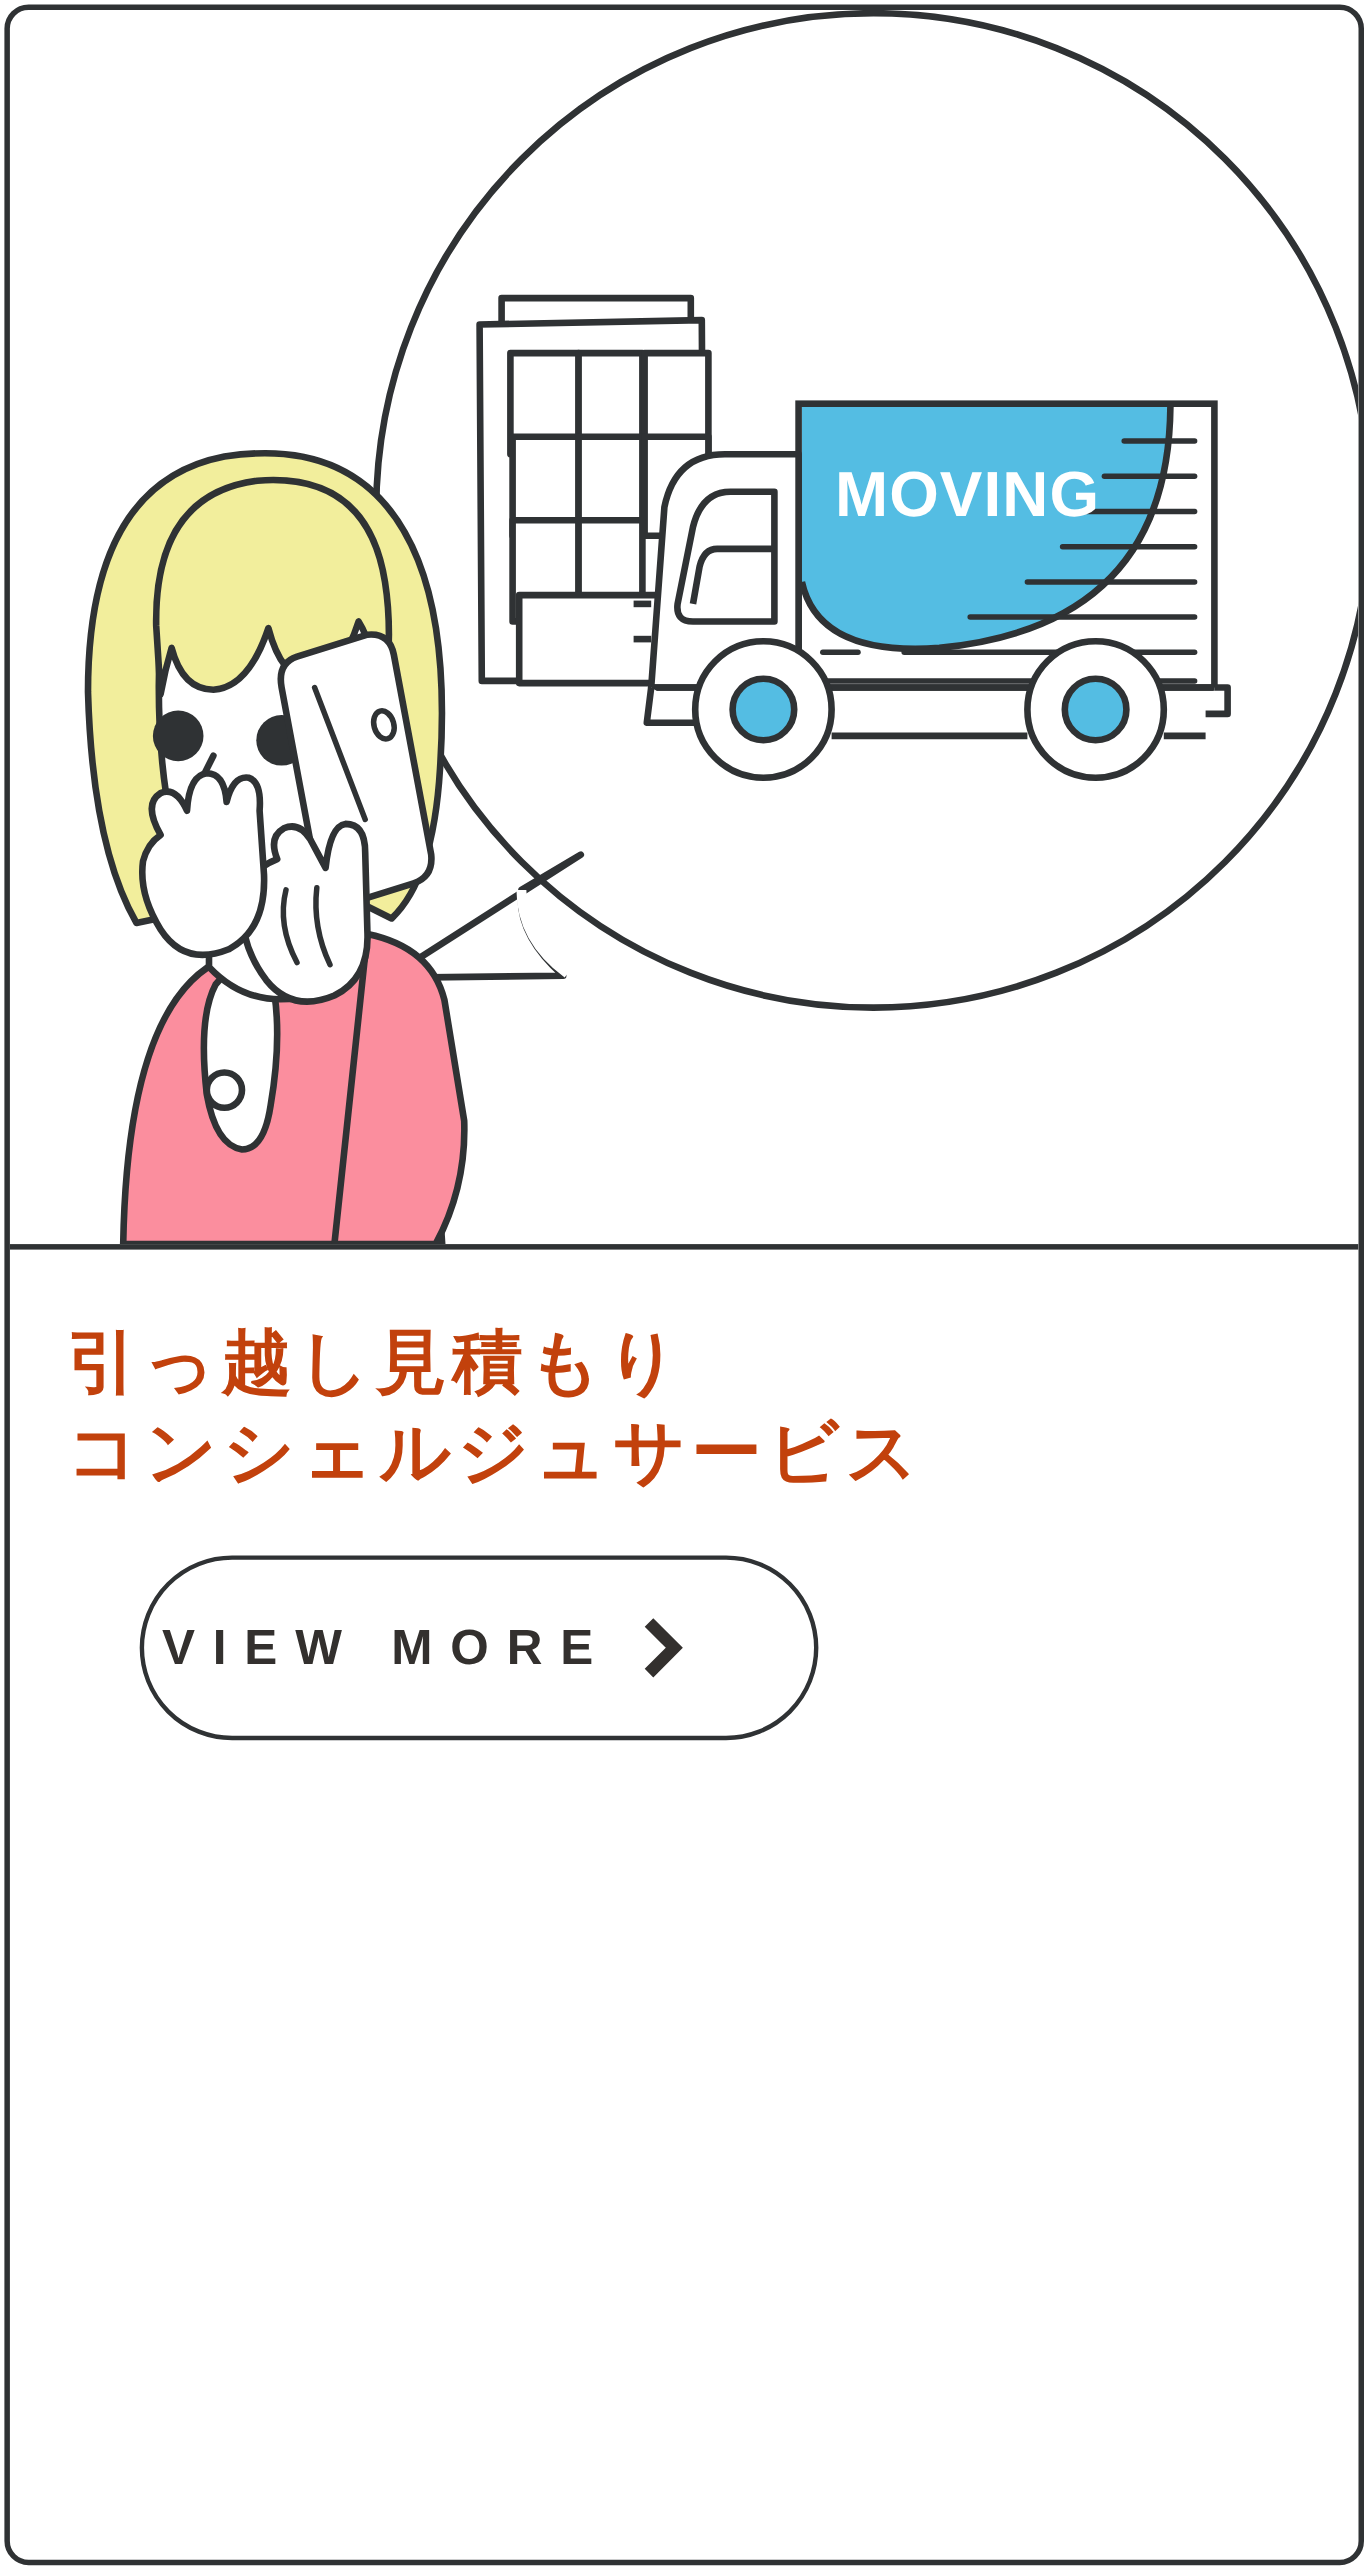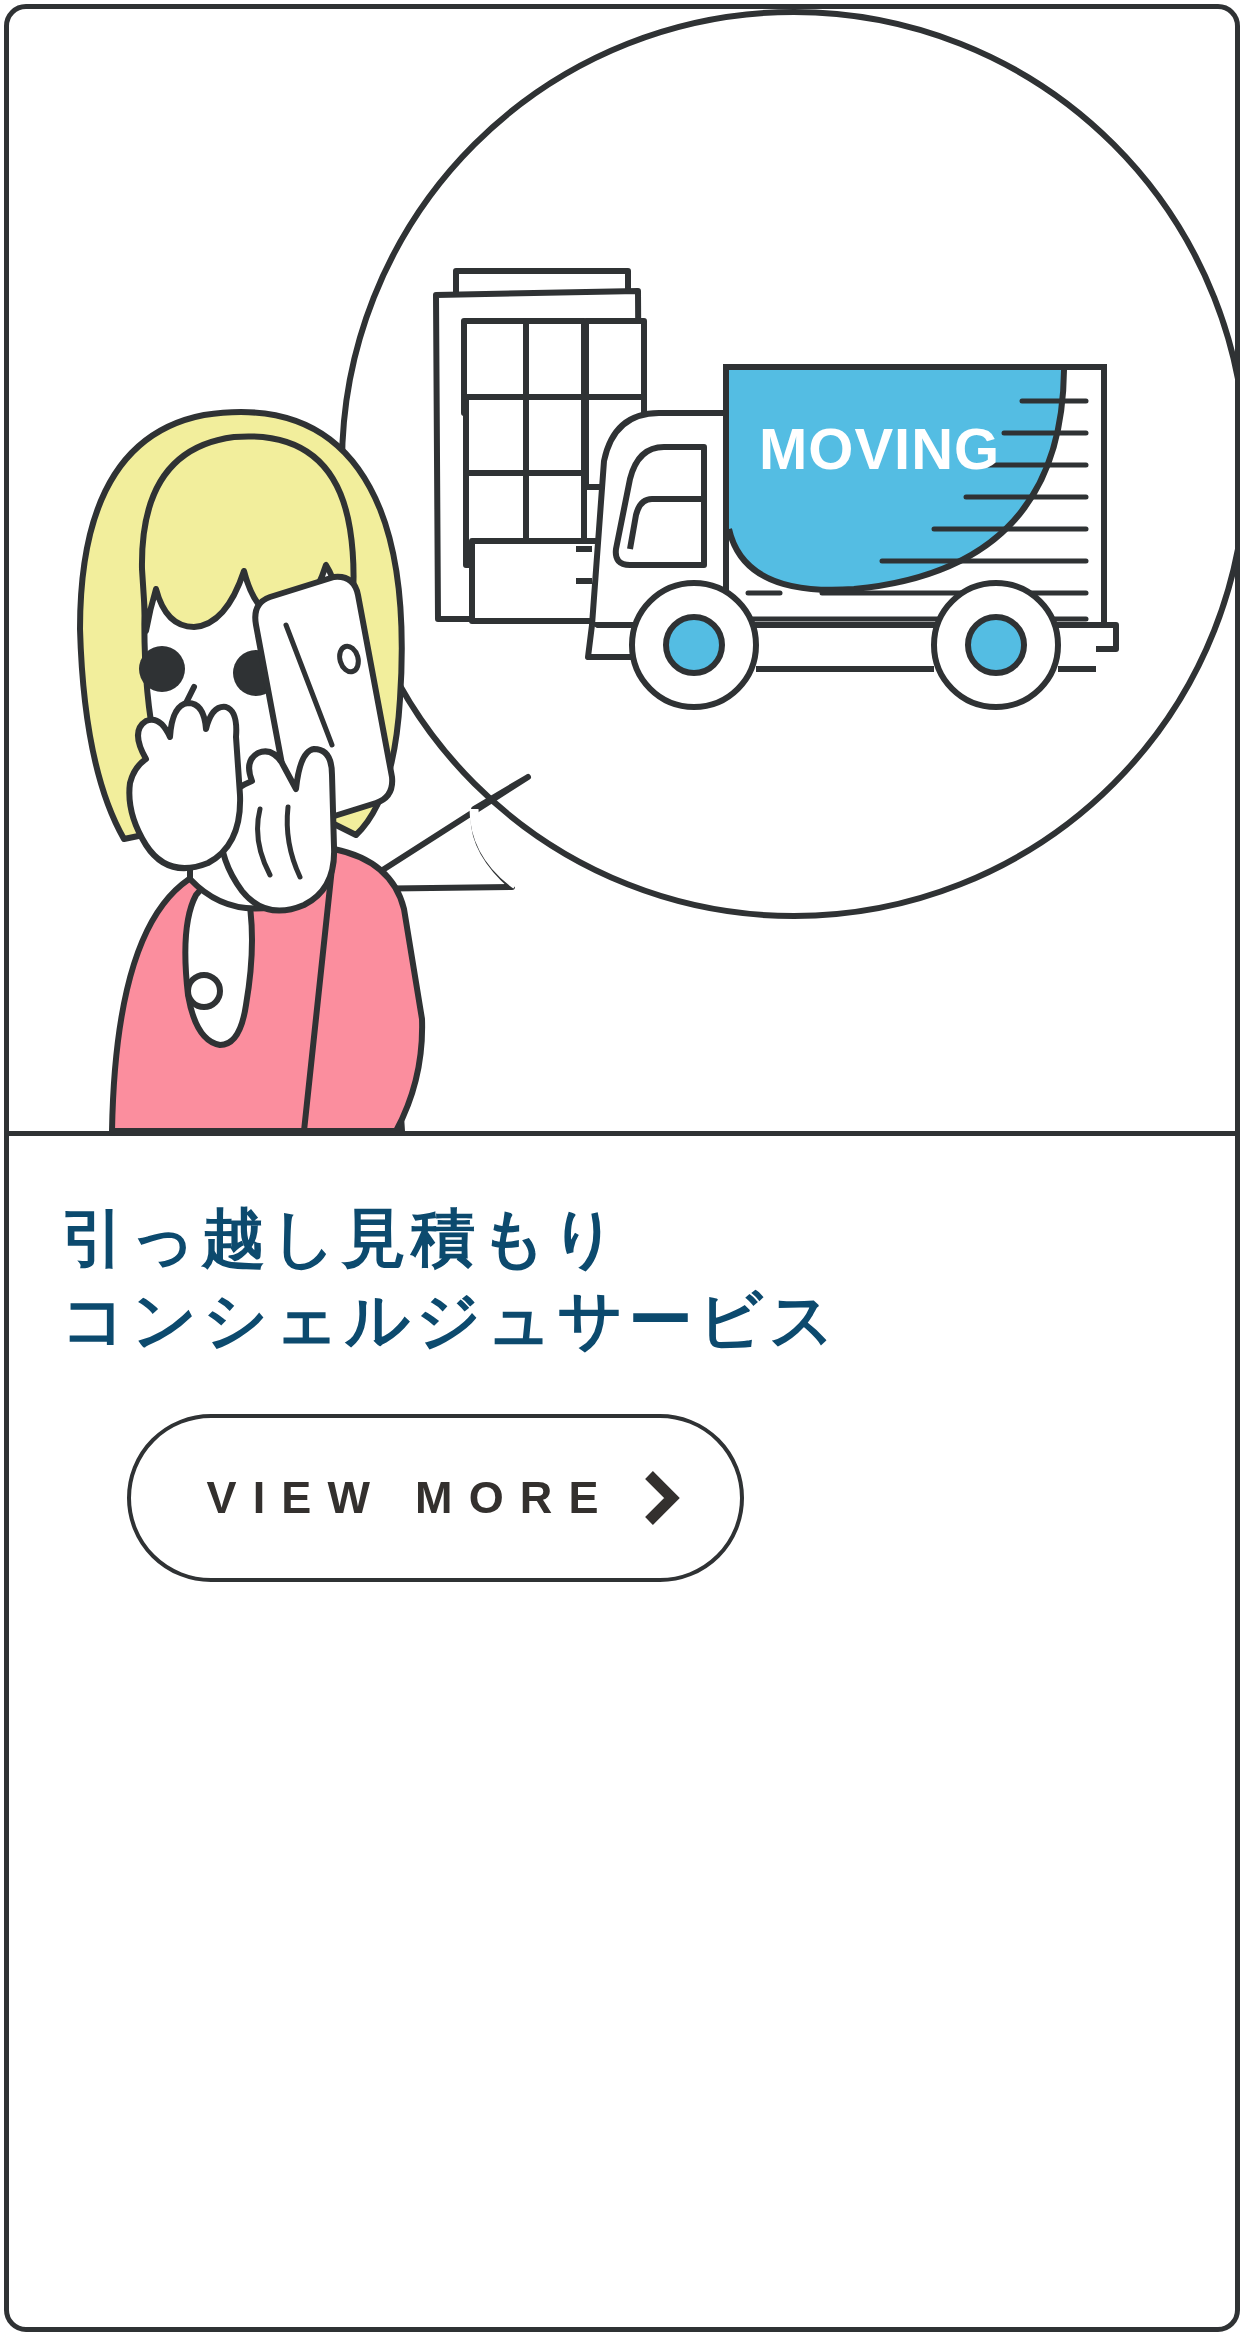--- a/index.html
+++ b/index.html
@@ -56,21 +56,21 @@
     position: absolute;
     left: 0;
     top: 1127px;
     width: 100%;
     padding: 0;
   }
 
   .headline {
     margin: 0;
     padding: 62px 0 0 52px;
-    color: #0c4a6e;
+    color: #c2410c;
     font-size: 64px;
     font-weight: 700;
     line-height: 1.28;
     letter-spacing: 0.085em;
   }
   .headline .line {
     display: block;
     white-space: nowrap;
   }
 
@@ -83,21 +83,21 @@
     line-height: 1.72;
     letter-spacing: 0.005em;
   }
 
   .cta-wrap {
     padding: 52px 0 0 118px;
   }
   .cta-button {
     display: flex;
     align-items: center;
-    justify-content: center;
+    justify-content: flex-start;
     box-sizing: border-box;
     width: 617px;
     height: 168px;
     border: 4px solid #2f3234;
     border-radius: 84px;
     background: #ffffff;
     cursor: pointer;
     padding: 0;
   }
   .cta-label {

